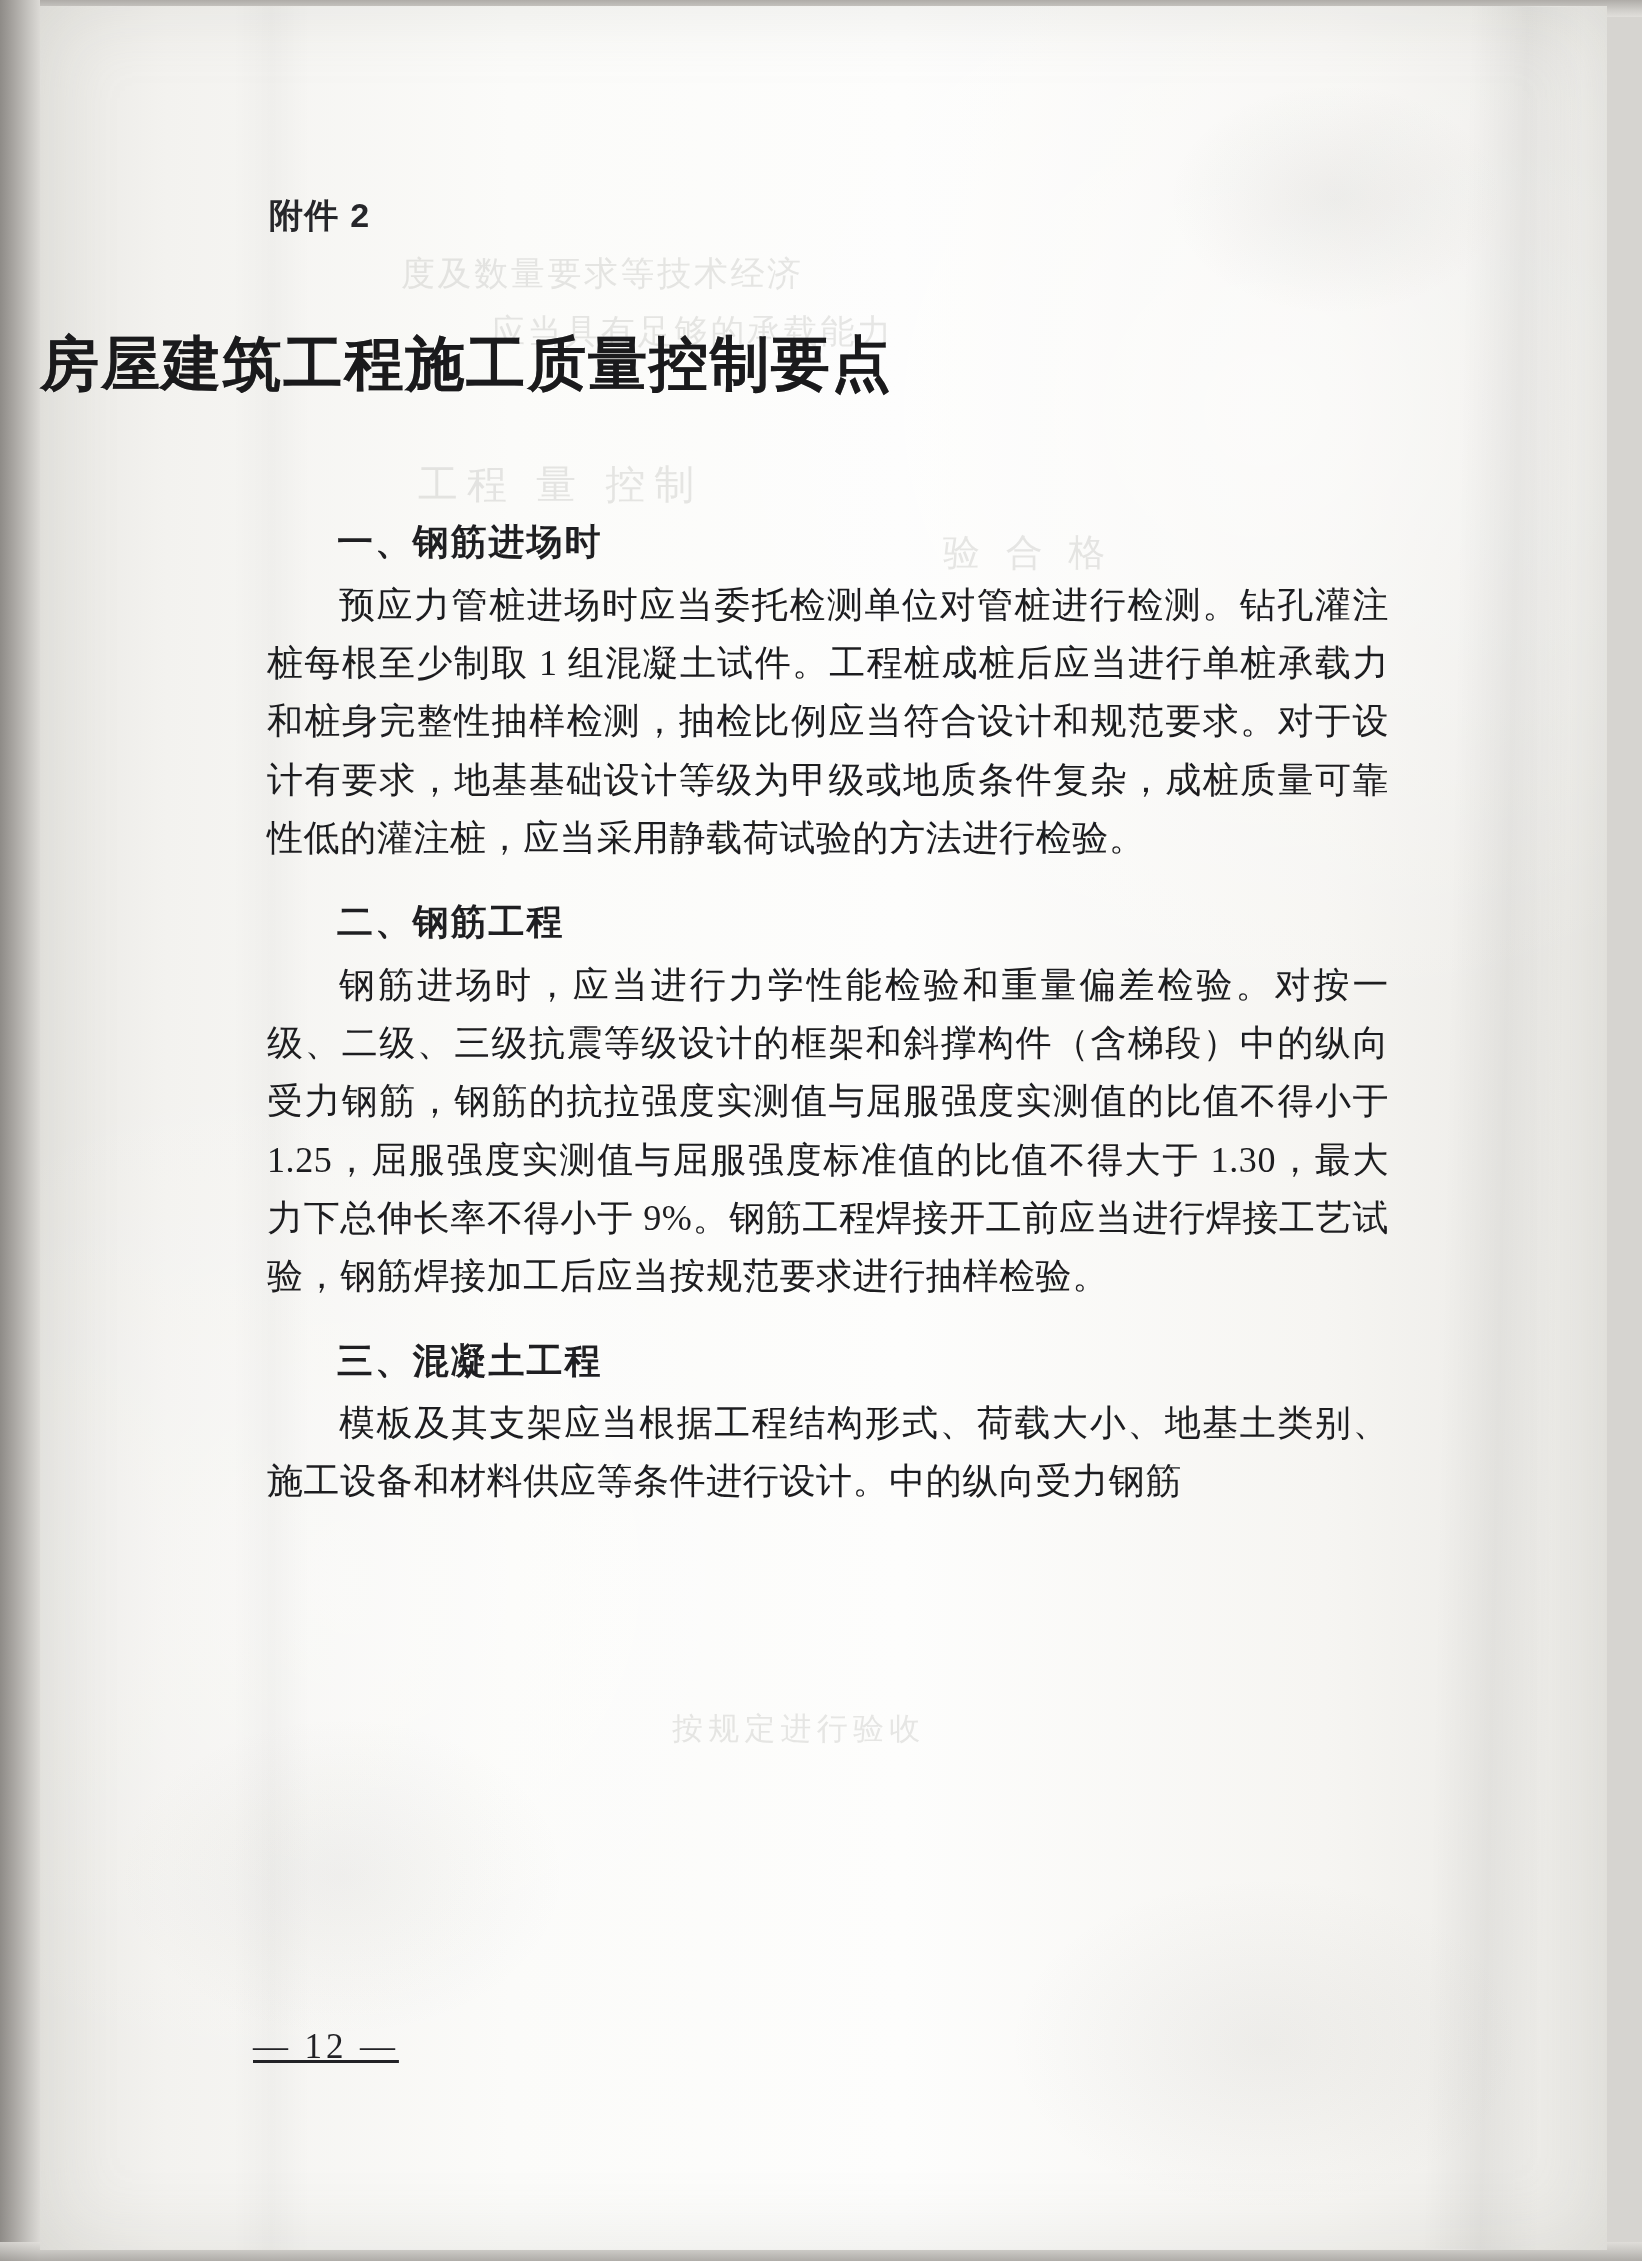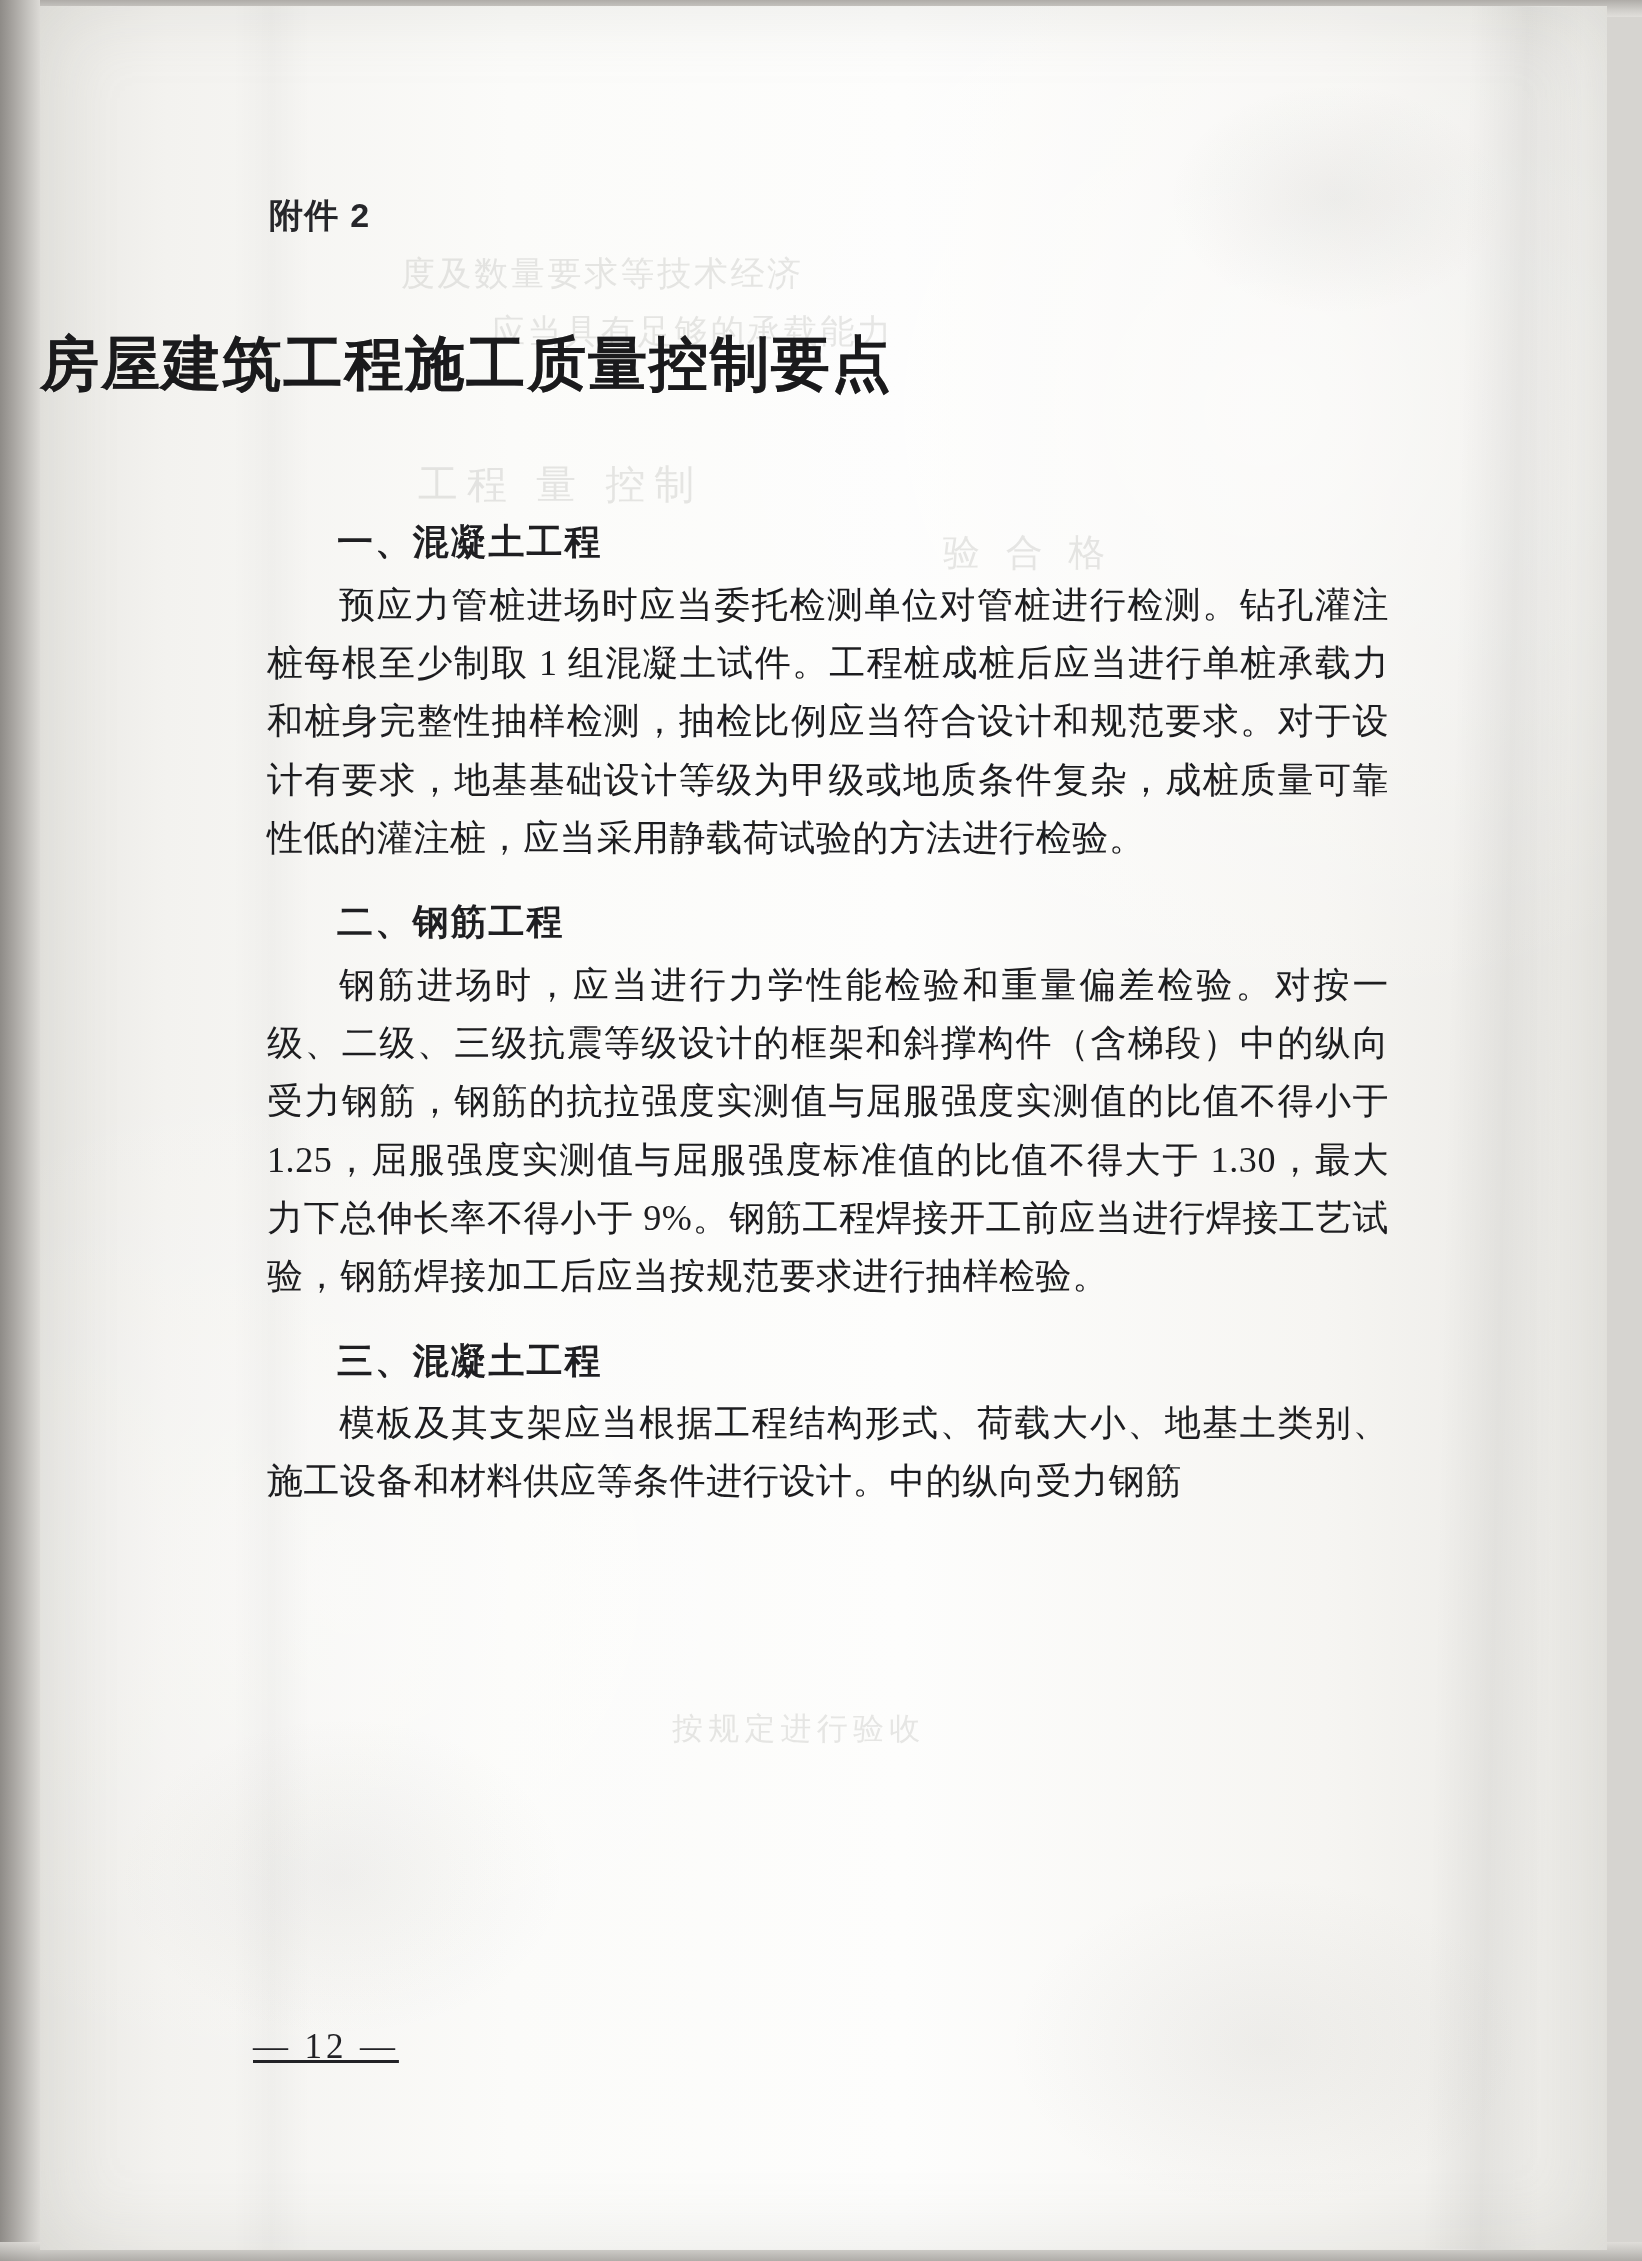--- a/index.html
+++ b/index.html
@@ -173,21 +173,21 @@
     <div class="showthrough st5">按规定进行验收</div>
 
     <div class="content">
 
       <div class="attachment-label">附件 2</div>
 
       <div class="doc-title">房屋建筑工程施工质量控制要点</div>
 
       <div class="body-block">
 
-        <div class="section-heading first">一、混凝土工程</div>
+        <div class="section-heading first">一、钢筋进场时</div>
         <p class="para">预应力管桩进场时应当委托检测单位对管桩进行检测。钻孔灌注桩每根至少制取 1 组混凝土试件。工程桩成桩后应当进行单桩承载力和桩身完整性抽样检测，抽检比例应当符合设计和规范要求。对于设计有要求，地基基础设计等级为甲级或地质条件复杂，成桩质量可靠性低的灌注桩，应当采用静载荷试验的方法进行检验。</p>
 
         <div class="section-heading">二、钢筋工程</div>
         <p class="para">钢筋进场时，应当进行力学性能检验和重量偏差检验。对按一级、二级、三级抗震等级设计的框架和斜撑构件（含梯段）中的纵向受力钢筋，钢筋的抗拉强度实测值与屈服强度实测值的比值不得小于 1.25，屈服强度实测值与屈服强度标准值的比值不得大于 1.30，最大力下总伸长率不得小于 9%。钢筋工程焊接开工前应当进行焊接工艺试验，钢筋焊接加工后应当按规范要求进行抽样检验。</p>
 
         <div class="section-heading">三、混凝土工程</div>
         <p class="para">模板及其支架应当根据工程结构形式、荷载大小、地基土类别、施工设备和材料供应等条件进行设计。中的纵向受力钢筋</p>
 
       </div>
 

